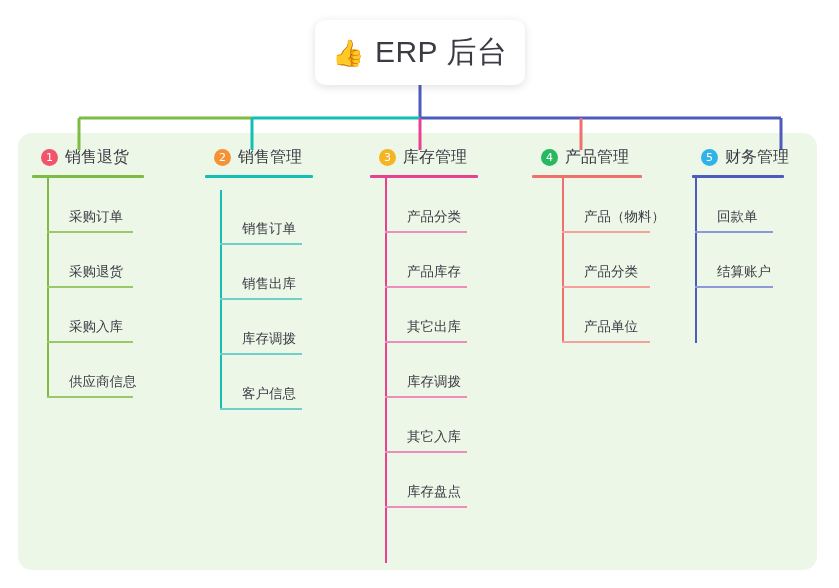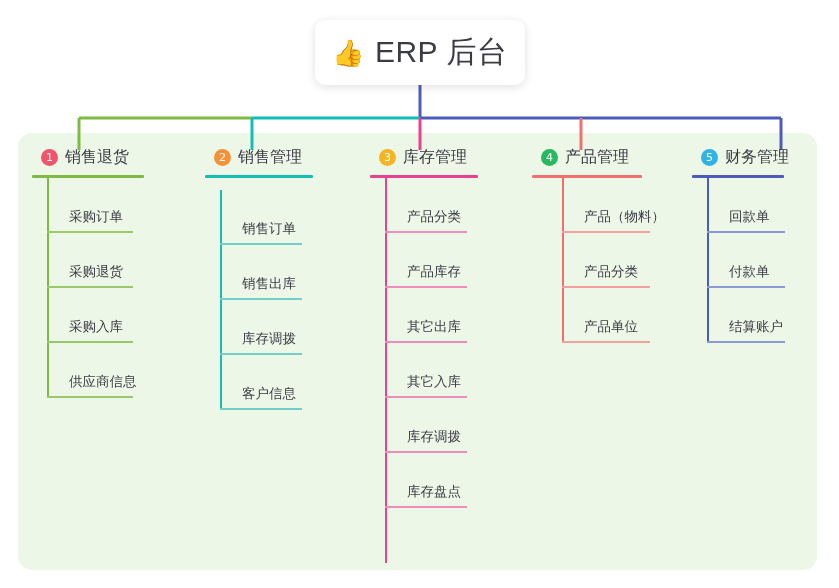--- a/index.html
+++ b/index.html
@@ -226,25 +226,25 @@
           </div>
           <div class="leaf">
             <span class="leaf-text">产品库存</span>
             <div class="leaf-rule" style="background: rgb(239, 142, 188); width: 82px;"></div>
           </div>
           <div class="leaf">
             <span class="leaf-text">其它出库</span>
             <div class="leaf-rule" style="background: rgb(239, 142, 188); width: 82px;"></div>
           </div>
           <div class="leaf">
+            <span class="leaf-text">库存调拨</span>
+            <div class="leaf-rule" style="background: rgb(239, 142, 188); width: 82px;"></div>
+          </div>
+          <div class="leaf">
             <span class="leaf-text">其它入库</span>
-            <div class="leaf-rule" style="background: rgb(239, 142, 188); width: 82px;"></div>
-          </div>
-          <div class="leaf">
-            <span class="leaf-text">库存调拨</span>
             <div class="leaf-rule" style="background: rgb(239, 142, 188); width: 82px;"></div>
           </div>
           <div class="leaf">
             <span class="leaf-text">库存盘点</span>
             <div class="leaf-rule" style="background: rgb(239, 142, 188); width: 82px;"></div>
           </div>
         </div>
       </div>
       <div class="column" style="left: 532px;">
         <div class="col-header">
@@ -267,31 +267,27 @@
             <div class="leaf-rule" style="background: rgb(244, 160, 156); width: 88px;"></div>
           </div>
         </div>
       </div>
       <div class="column" style="left: 692px;">
         <div class="col-header">
           <span class="badge" style="background: rgb(50, 179, 232);">5</span>
           <span class="col-title">财务管理</span>
         </div>
         <div class="col-rule" style="background: rgb(76, 91, 189); width: 92px;"></div>
-        <div class="leaf-area" style="margin-left: 15px;">
+        <div class="leaf-area" style="margin-left: 3px;">
           <div class="trunk" style="background: rgb(76, 91, 189); height: 165px;"></div>
           <div class="leaf">
             <span class="leaf-text">回款单</span>
             <div class="leaf-rule" style="background: rgb(141, 154, 216); width: 78px;"></div>
           </div>
           <div class="leaf">
-            <span class="leaf-text">付款单</span>
-            <div class="leaf-rule" style="background: rgb(141, 154, 216); width: 78px;"></div>
-          </div>
-          <div class="leaf">
             <span class="leaf-text">结算账户</span>
             <div class="leaf-rule" style="background: rgb(141, 154, 216); width: 78px;"></div>
           </div>
         </div>
       </div>
     </div>
 
 </div>
 
 </body></html>

